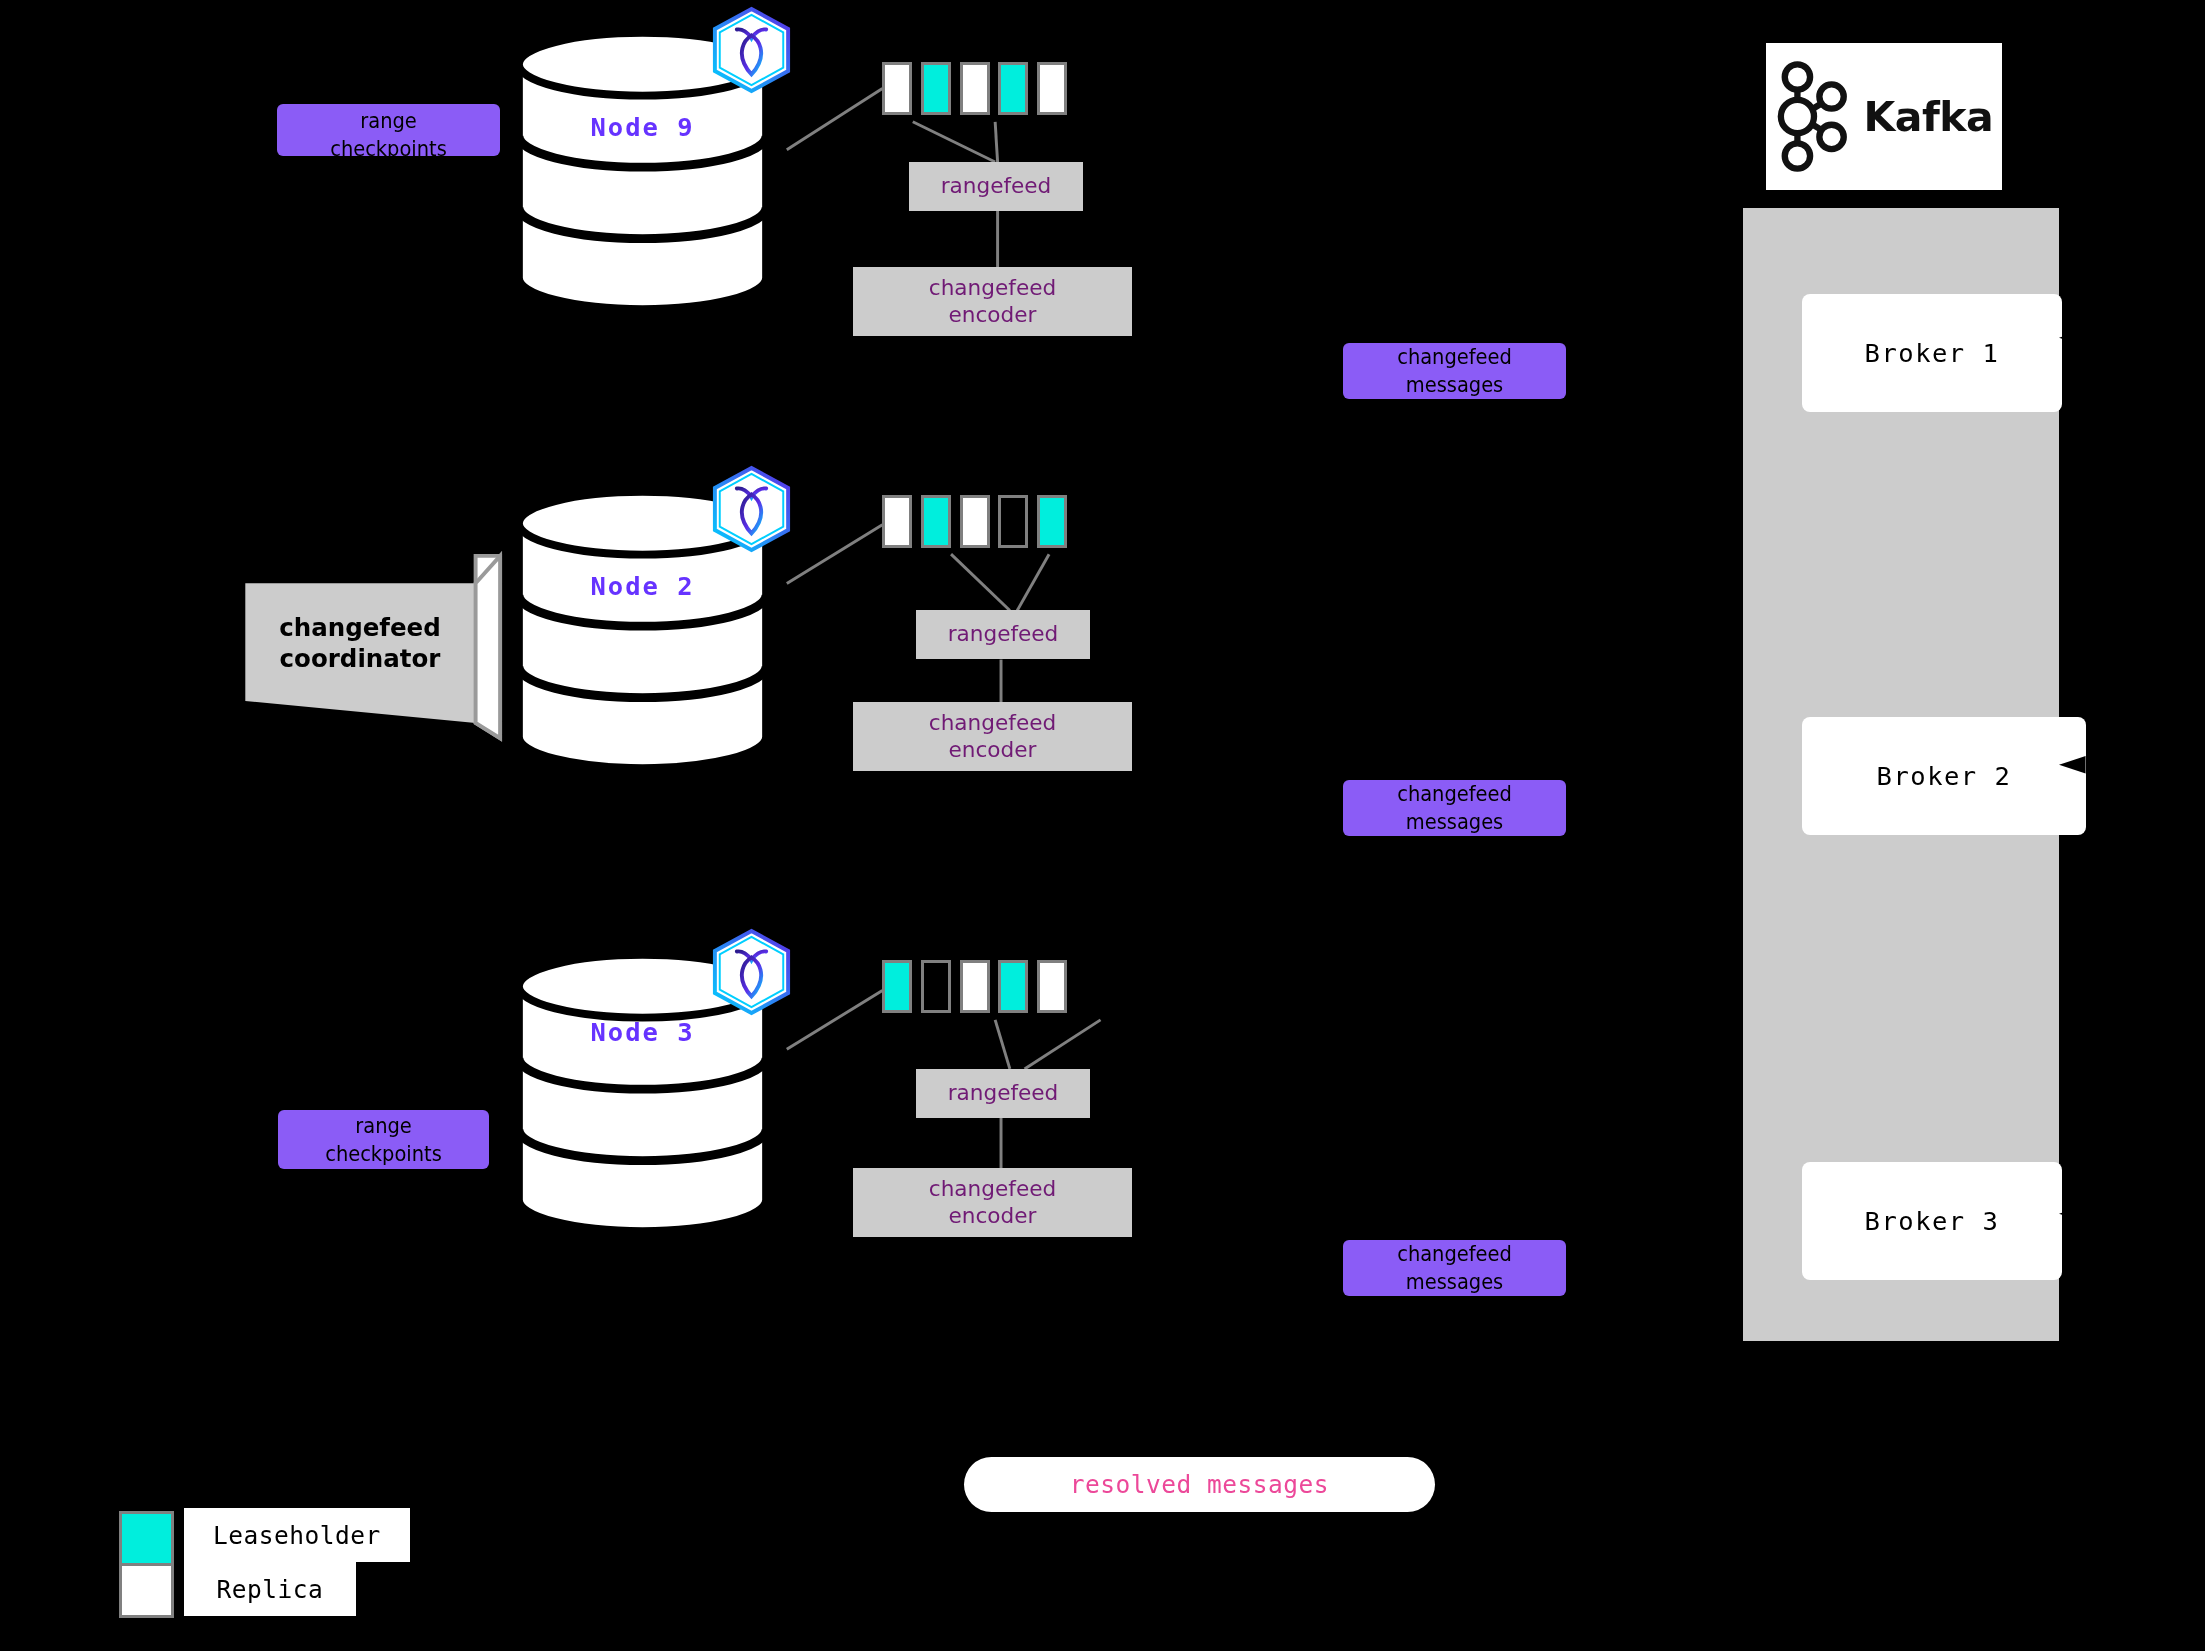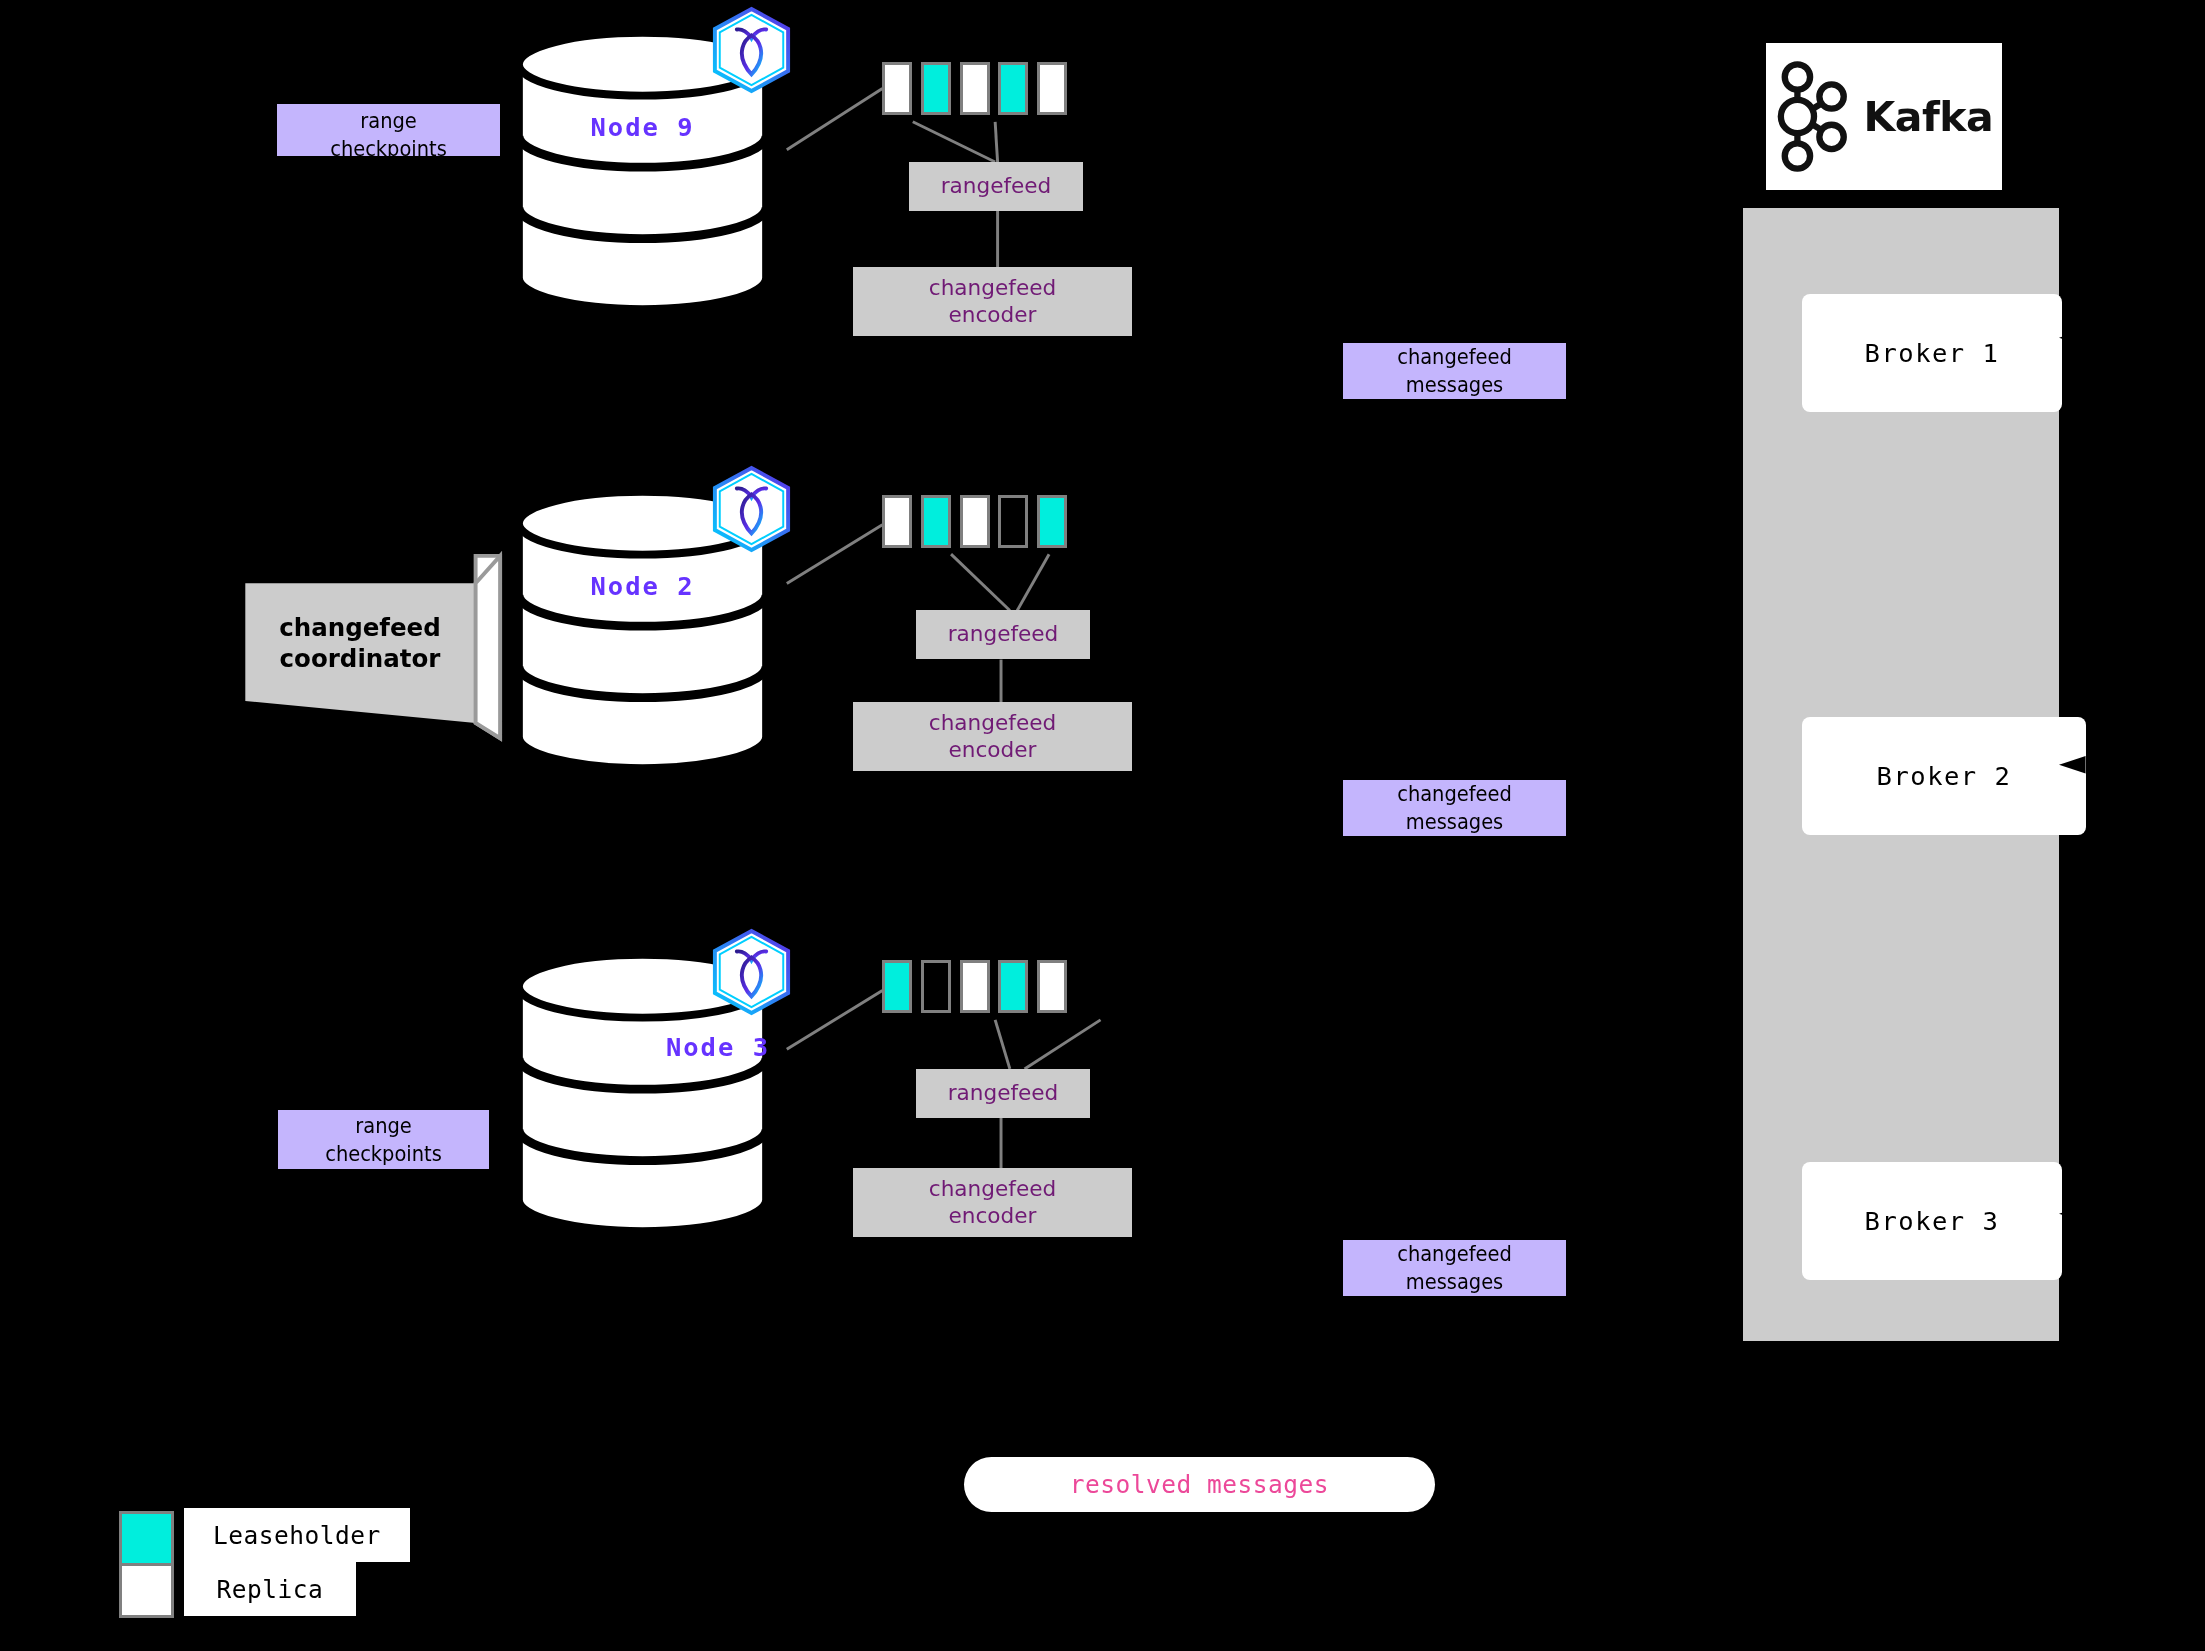--- a/index.html
+++ b/index.html
@@ -41,25 +41,25 @@
   .grayboxy{
     position:absolute;background:#CCCCCC;color:#701a75;
     display:flex;align-items:center;justify-content:center;
     text-align:center;line-height:1.25;
     font-family:"DejaVu Sans","Liberation Sans",sans-serif;
     font-size:21.6px;white-space:pre-line;
   }
 
   
   .whitelabel{
-    position:absolute;background:#c4b5fd;color:#000;
+    position:absolute;background:#8b5cf6;color:#000;
     display:flex;align-items:center;justify-content:center;
     text-align:center;line-height:1.28;
     font-family:"DejaVu Sans Condensed","DejaVu Sans","Liberation Sans",sans-serif;
-    font-size:21.6px;white-space:pre-line;overflow:visible;
+    font-size:21.6px;white-space:pre-line;overflow:visible;border-radius:6px;
   }
   .whitelabel.clip-bottom{align-items:flex-start;padding-top:2.9px;}
 
   
   .coordinator-wrap{position:absolute;}
   .coordinator-wrap svg{position:absolute;left:0;top:0;overflow:visible;}
   .coordinator-text{
     position:absolute;left:0;top:0;width:230px;height:118px;
     display:flex;align-items:center;justify-content:center;text-align:center;
     font-family:"DejaVu Sans","Liberation Sans",sans-serif;
@@ -232,21 +232,21 @@
 coordinator</div>
   </div>
 
   <div class="cyl abs" style="left:515px;top:951px;">
     <svg viewBox="0 0 520 580" preserveAspectRatio="none">
       <path d="M8,72 a252,64 0 0 1 504,0 L512,508 a252,64 0 0 1 -504,0 Z" fill="#ffffff" stroke="#000" stroke-width="16"></path>
       <ellipse cx="260" cy="72" rx="252" ry="64" fill="#ffffff" stroke="#000" stroke-width="16"></ellipse>
       <path d="M8,218 a252,64 0 0 0 504,0" fill="none" stroke="#000" stroke-width="18"></path>
       <path d="M8,364 a252,64 0 0 0 504,0" fill="none" stroke="#000" stroke-width="18"></path>
     </svg>
-    <div class="node-label" style="top:81px;text-align:right;">Node 3</div>
+    <div class="node-label" style="top:66px;">Node 3</div>
   </div>
   <div class="hexbadge abs" style="left:710px;top:928px;">
     <svg viewBox="0 0 170 180">
       <defs>
         <linearGradient id="hexg3" x1="0" y1="1" x2="1" y2="0">
           <stop offset="0%" stop-color="#00CFFF"></stop>
             <stop offset="100%" stop-color="#5B2EE8"></stop>
         </linearGradient>
         <linearGradient id="bugg3" x1="0" y1="0" x2="1" y2="1">
           <stop offset="0%" stop-color="#2B1B8C"></stop>

